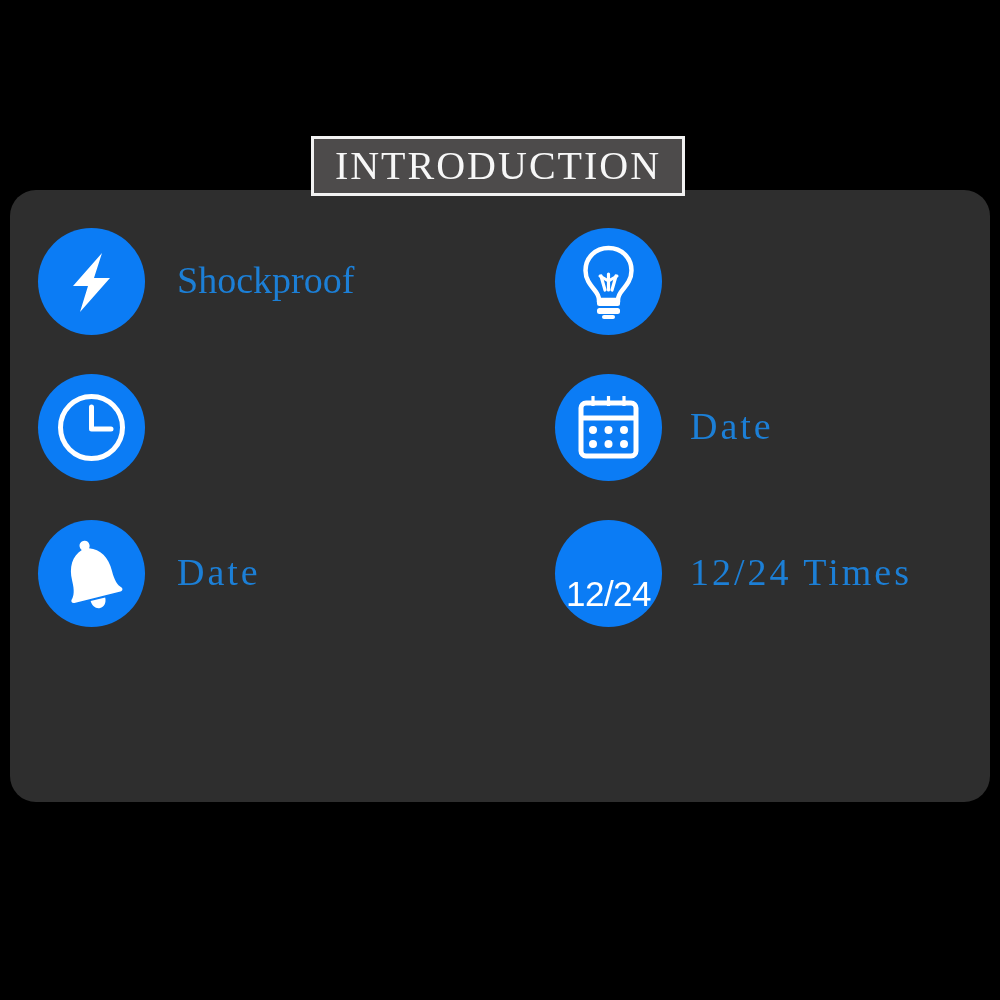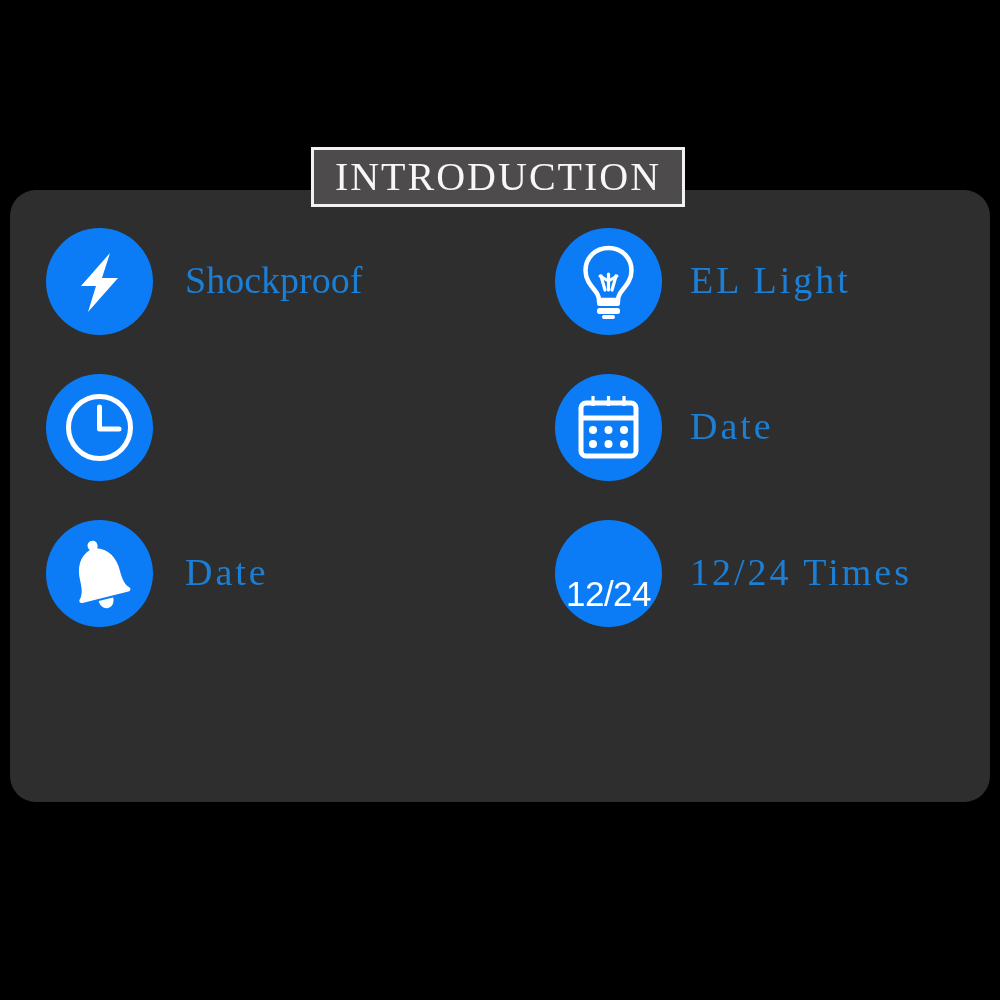--- a/index.html
+++ b/index.html
@@ -27,21 +27,21 @@
     width: 980px;
     height: 612px;
     background: #2e2e2e;
     border-radius: 26px;
   }
 
   
   #title-box {
     position: absolute;
     left: 311px;
-    top: 147px;
+    top: 136px;
     width: 374px;
     height: 60px;
     background: #4d4b4b;
     border: 3px solid #f2f2f2;
     display: flex;
     align-items: center;
     justify-content: center;
     z-index: 5;
   }
   #title-text {
@@ -63,21 +63,21 @@
     display: grid;
     grid-template-columns: 505px 475px;
     grid-template-rows: repeat(4, 146px);
     align-content: start;
     padding-top: 18px;
   }
 
   .feature {
     display: flex;
     align-items: center;
-    padding-left: 36px;
+    padding-left: 28px;
   }
   .feature.col2 { padding-left: 40px; }
 
   .icon-circle {
     position: relative;
     width: 107px;
     height: 107px;
     min-width: 107px;
     border-radius: 50%;
     background: #0b7cf5;
@@ -142,21 +142,20 @@
           <svg width="107" height="107" viewBox="0 0 107 107">
             <path d="M53.5 20 C40 20 30.5 30 30.5 42.5 C30.5 51 35 56.5 39.5 62 C42.5 65.6 44 68.5 44 72 L63 72 C63 68.5 64.5 65.6 67.5 62 C72 56.5 76.5 51 76.5 42.5 C76.5 30 67 20 53.5 20 Z" fill="none" stroke="#ffffff" stroke-width="4.5"></path>
             <path d="M46 48 L50 62 M53.5 46 L53.5 62 M61 48 L57 62" fill="none" stroke="#ffffff" stroke-width="3.2" stroke-linecap="round"></path>
             <path d="M45 48 L53.5 53 L62 48" fill="none" stroke="#ffffff" stroke-width="3" stroke-linecap="round"></path>
             <rect x="42" y="72" width="23" height="6" rx="2.5" fill="#ffffff"></rect>
             <rect x="42" y="80" width="23" height="6" rx="2.5" fill="#ffffff"></rect>
             <rect x="47" y="87" width="13" height="4" rx="2" fill="#ffffff"></rect>
           </svg>
         </span>
       </div>
-      <span class="feature-label label-wide">EL Light</span>
     </div>
 
     <div class="feature col1">
       <div class="icon-circle">
         <span>
           <svg width="107" height="107" viewBox="0 0 107 107">
             <circle cx="53.5" cy="53.5" r="31" fill="none" stroke="#ffffff" stroke-width="5"></circle>
             <path d="M53.5 33 L53.5 55 L73 55" fill="none" stroke="#ffffff" stroke-width="5" stroke-linecap="round" stroke-linejoin="round"></path>
           </svg>
         </span>

